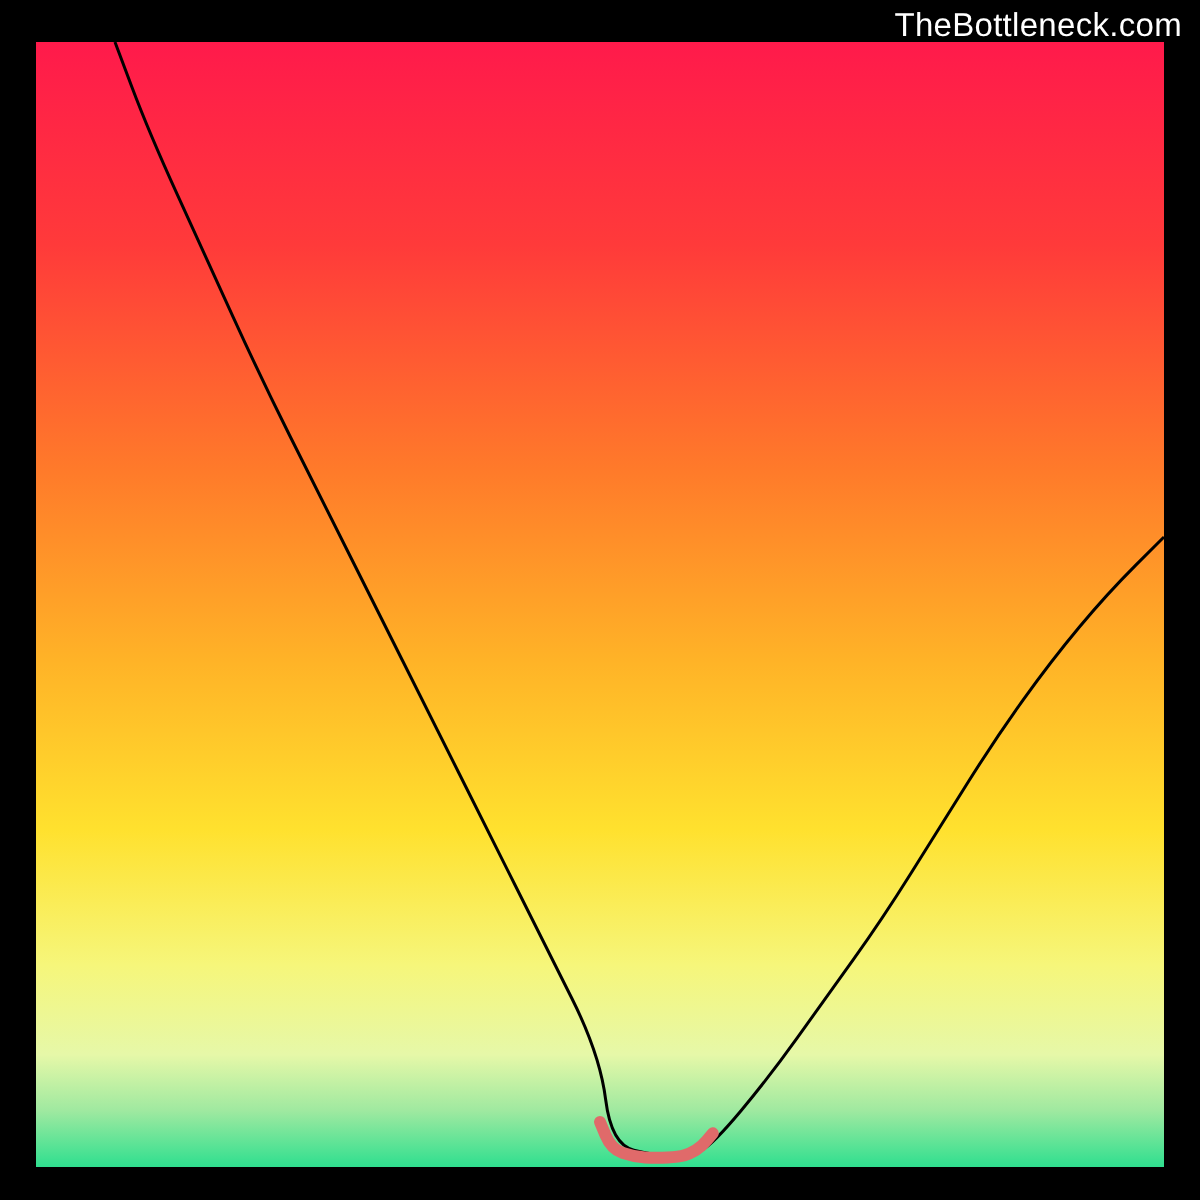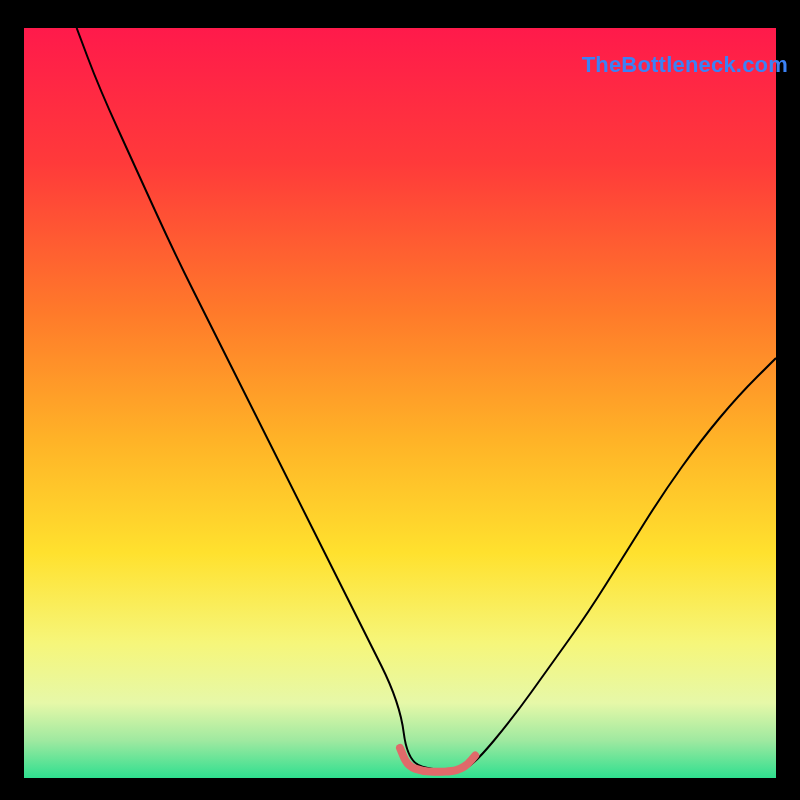--- a/index.html
+++ b/index.html
@@ -14,27 +14,26 @@
   .frame {
     position: relative;
     width: 800px;
     height: 800px;
     background: #000;
   }
   .watermark {
     position: absolute;
     top: 4px;
     right: 12px;
-    color: #3b82f6;
+    color: #ffffff;
     font-size: 22px;
-    font-weight: 700;
+    font-weight: 400;
     letter-spacing: 0.2px;
     z-index: 10;
     user-select: none;
-    margin-top: 48px;
   }
   .plot-area {
     position: absolute;
     left: 24px;
     top: 28px;
     width: 752px;
     height: 750px;
   }
   .plot-svg {
     width: 100%;

